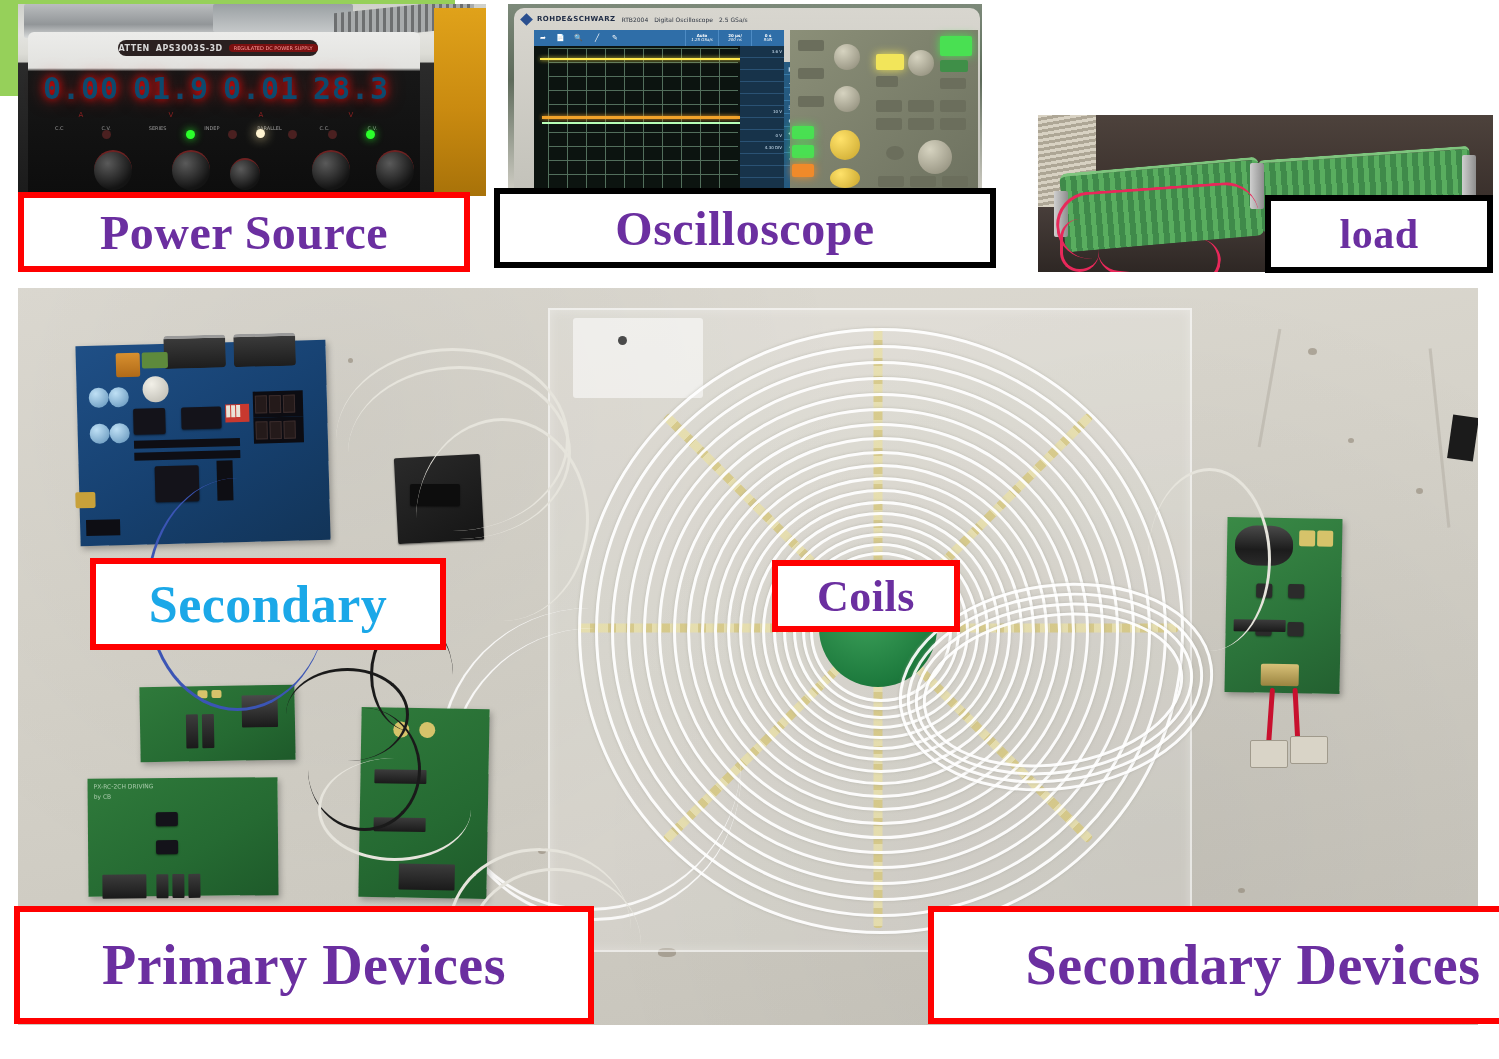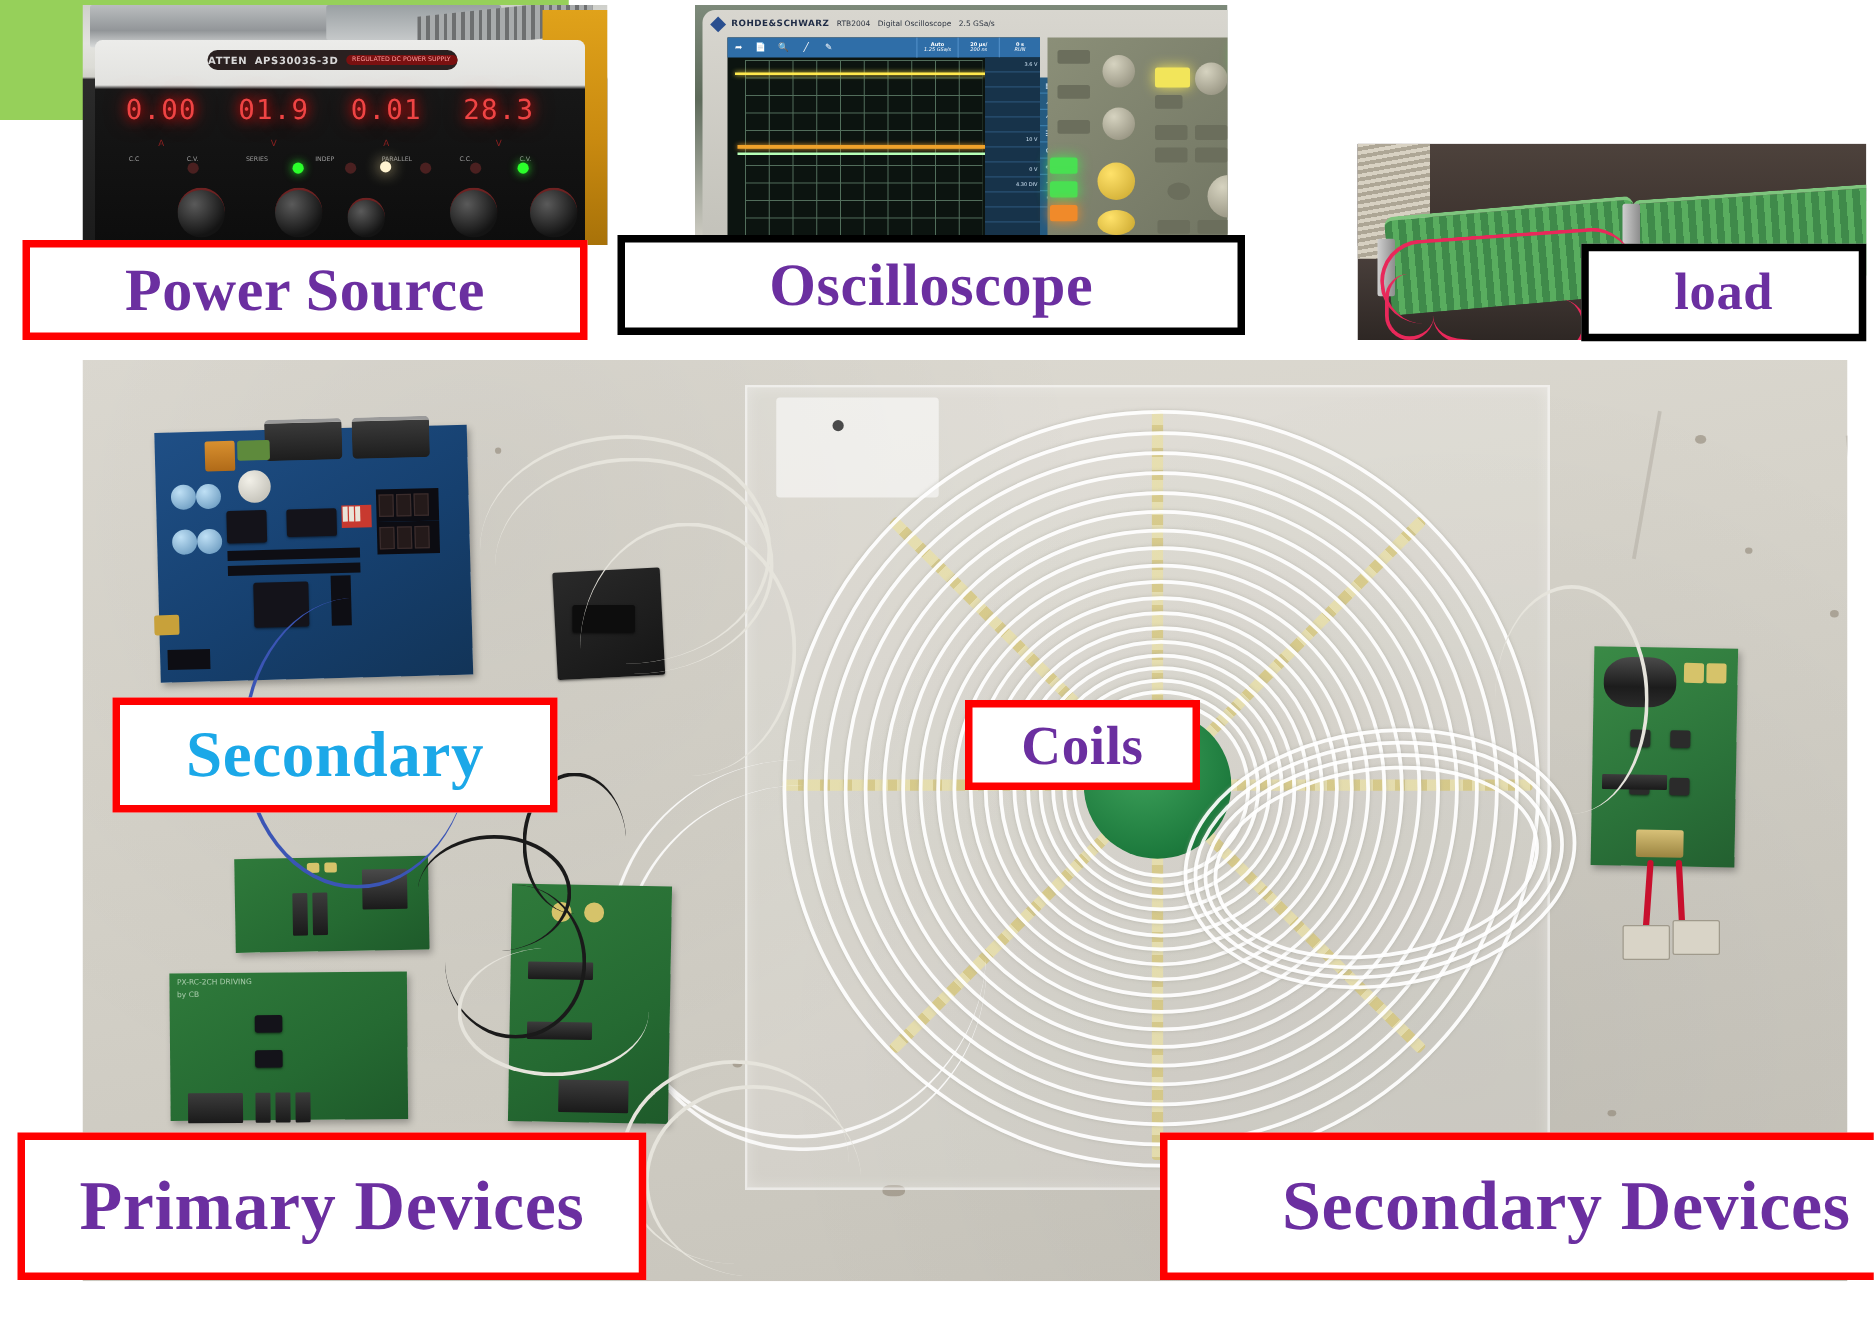--- a/index.html
+++ b/index.html
@@ -2,21 +2,21 @@
 <html><head>
 <meta charset="utf-8">
 <style>
   html,body{margin:0;padding:0;background:#ffffff;}
   body{width:1499px;height:1059px;position:relative;overflow:hidden;
        font-family:"Liberation Serif",serif;}
 
   .panel{position:absolute;overflow:hidden;}
 
   
-  .photo{position:absolute;inset:0;overflow:hidden;margin-left:48px;}
+  .photo{position:absolute;inset:0;overflow:hidden;}
 
   
   .caption{position:absolute;background:#ffffff;display:flex;
            align-items:center;justify-content:center;box-sizing:border-box;
            font-family:"Liberation Serif",serif;font-weight:bold;
            color:#6b2fa0;letter-spacing:.5px;white-space:nowrap;z-index:40;}
   .cap-red{border:6px solid #ff0000;}
   .cap-black{border:6px solid #000000;}
 
   
@@ -35,22 +35,22 @@
            background:linear-gradient(180deg,#ececea 0%,#e2e2df 22%,#171717 24%,#0d0d0d 100%);
            border-radius:6px 6px 0 0;}
   .ps-brandbar{position:absolute;left:100px;top:36px;width:200px;height:16px;
                background:#2a2020;border-radius:8px;display:flex;align-items:center;
                justify-content:center;gap:6px;}
   .ps-brand{font-family:"DejaVu Sans",sans-serif;font-size:8px;color:#d8d8d8;font-weight:bold;letter-spacing:.5px;}
   .ps-brandred{font-family:"DejaVu Sans",sans-serif;font-size:5px;color:#ff9d9d;
                background:#7a1010;padding:1px 5px;border-radius:6px;}
   .ps-display{position:absolute;left:18px;top:62px;width:360px;height:44px;
               display:flex;align-items:center;justify-content:space-around;}
-  .ps-val{font-family:"DejaVu Sans Mono",monospace;font-size:22px;font-weight:normal;
-          color:#ef4444;text-shadow:0 0 9px rgba(255,0,0,.95),0 0 18px rgba(255,40,40,.6);
+  .ps-val{font-family:"DejaVu Sans Mono",monospace;font-size:30px;font-weight:bold;
+          color:#0c4a6e;text-shadow:0 0 9px rgba(255,0,0,.95),0 0 18px rgba(255,40,40,.6);
           letter-spacing:1px;}
   .ps-units{position:absolute;left:18px;top:106px;width:360px;height:10px;
             display:flex;align-items:center;justify-content:space-around;}
   .ps-unit{font-family:"DejaVu Sans",sans-serif;font-size:7px;color:#8a2020;}
   .ps-modes{position:absolute;left:18px;top:118px;width:360px;height:12px;
             display:flex;align-items:center;justify-content:space-around;}
   .ps-mode{font-family:"DejaVu Sans",sans-serif;font-size:5px;color:#9a9a9a;}
   .ps-leds{position:absolute;left:18px;top:126px;width:360px;height:12px;}
   .led{position:absolute;width:9px;height:9px;border-radius:50%;}
   .led-g{background:#2bff2b;box-shadow:0 0 8px #26e626;}
@@ -191,21 +191,21 @@
   .cab-w{border-color:#e6e4dc;}
   .cab-b{border-color:#1a1a1a;}
   .cab-bl{border-color:#3b55b5;}
 
   
   #cap-power   {left:18px;  top:192px; width:452px; height:80px;  font-size:48px;}
   #cap-scope   {left:494px; top:188px; width:502px; height:80px;  font-size:48px;}
   #cap-load    {left:1265px;top:195px; width:228px; height:78px;  font-size:42px;}
   #cap-controller{left:90px;top:558px; width:356px; height:92px;  font-size:52px;color:#1ba8e8;}
   #cap-coils   {left:772px; top:560px; width:188px; height:72px;  font-size:44px;}
-  #cap-primary {left:14px;  top:906px; width:503px; height:118px; font-size:56px;}
+  #cap-primary {left:14px;  top:906px; width:580px; height:118px; font-size:56px;}
   #cap-secondary{left:928px;top:906px; width:650px; height:118px; font-size:56px;}
 </style>
 </head>
 <body>
 
 <div class="panel" id="power-panel">
   <div class="photo">
     <div class="ps-bench"></div>
     <div class="ps-clutter"></div>
     <div class="ps-clutter2"></div>

